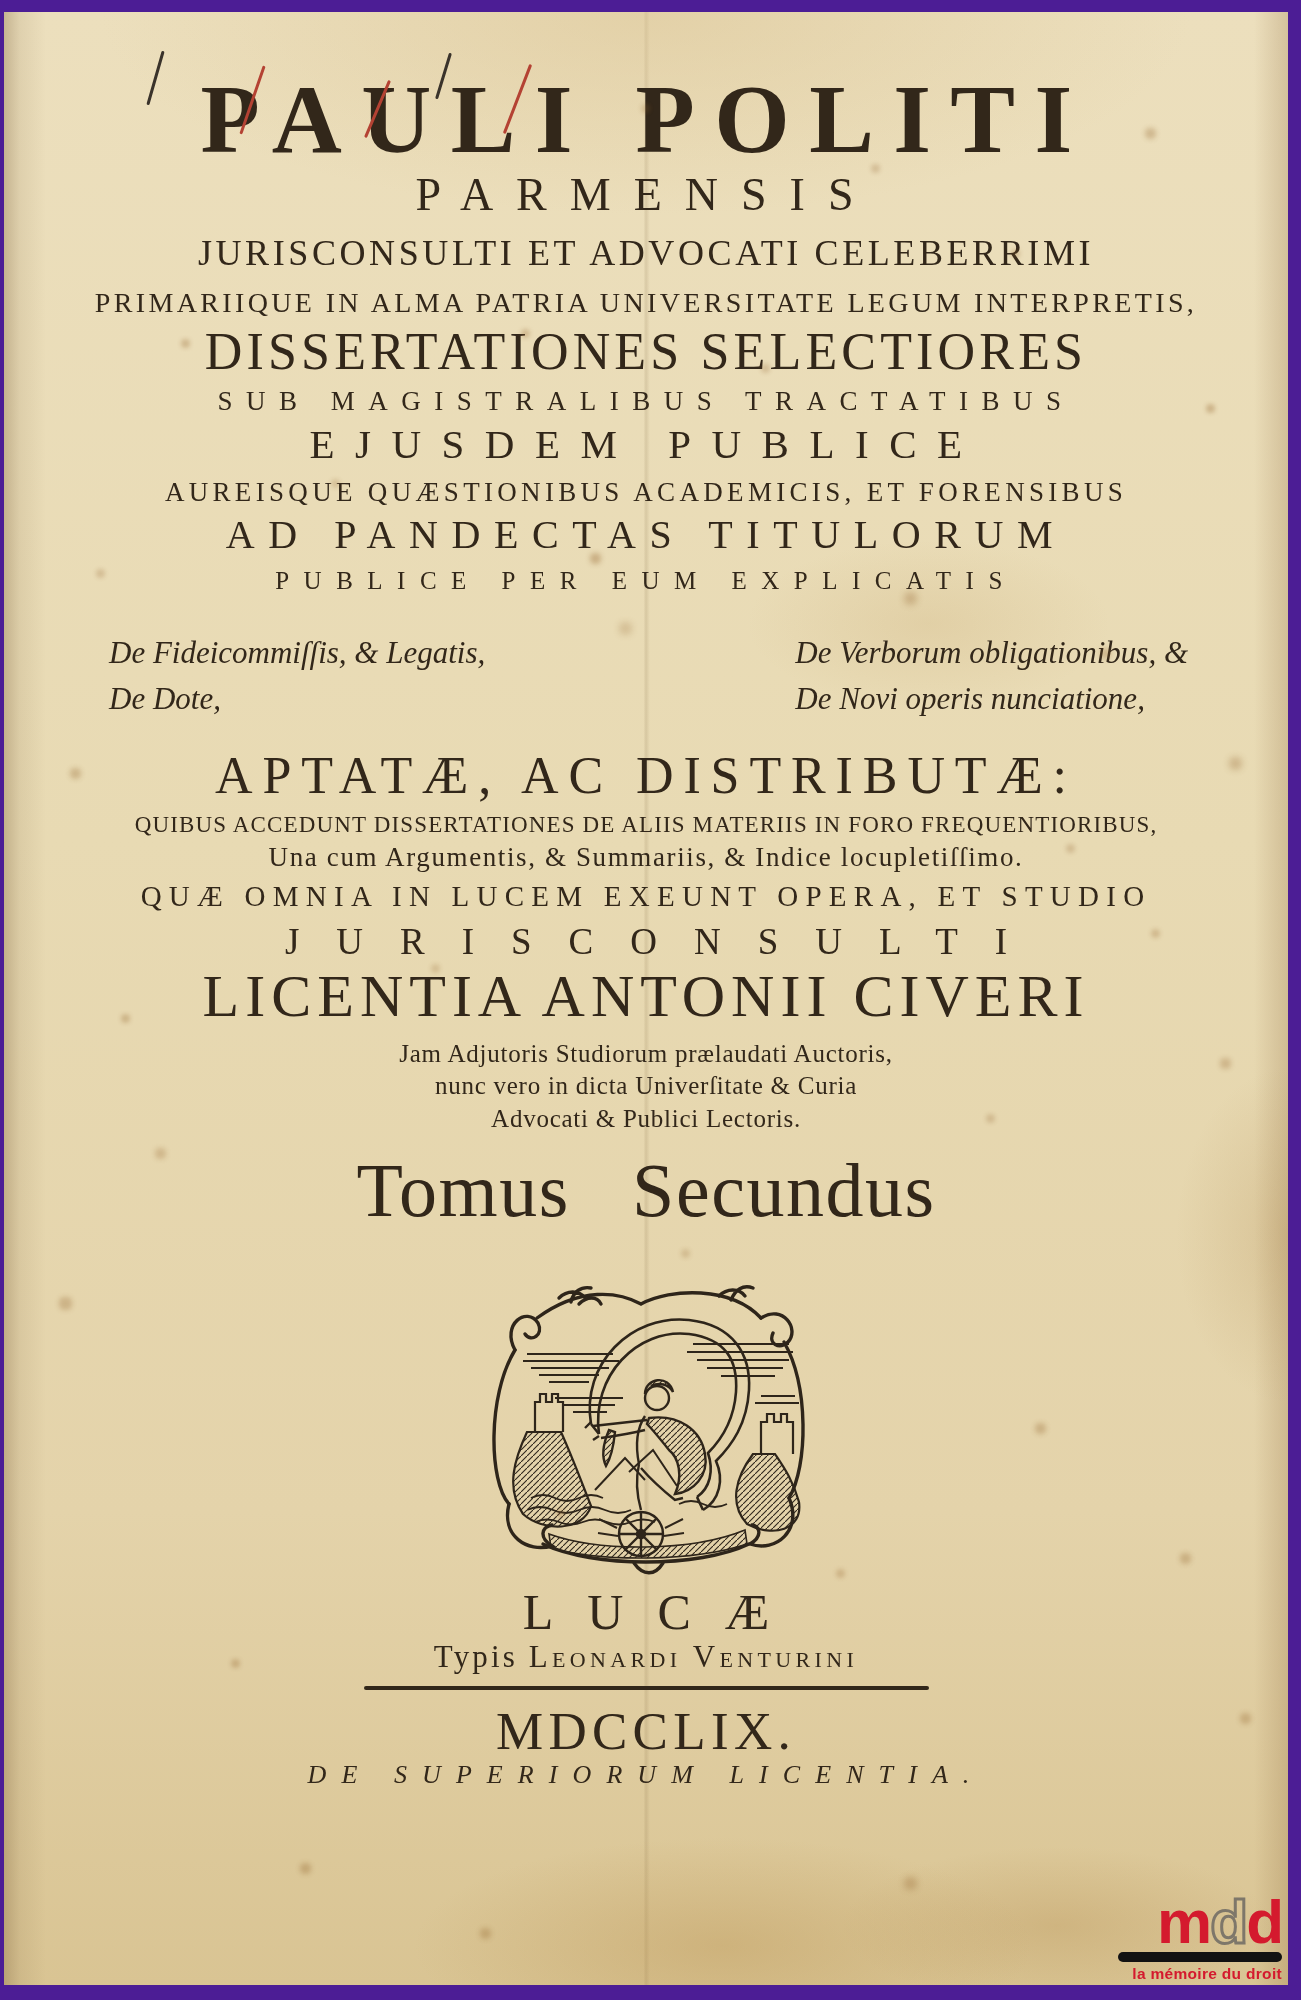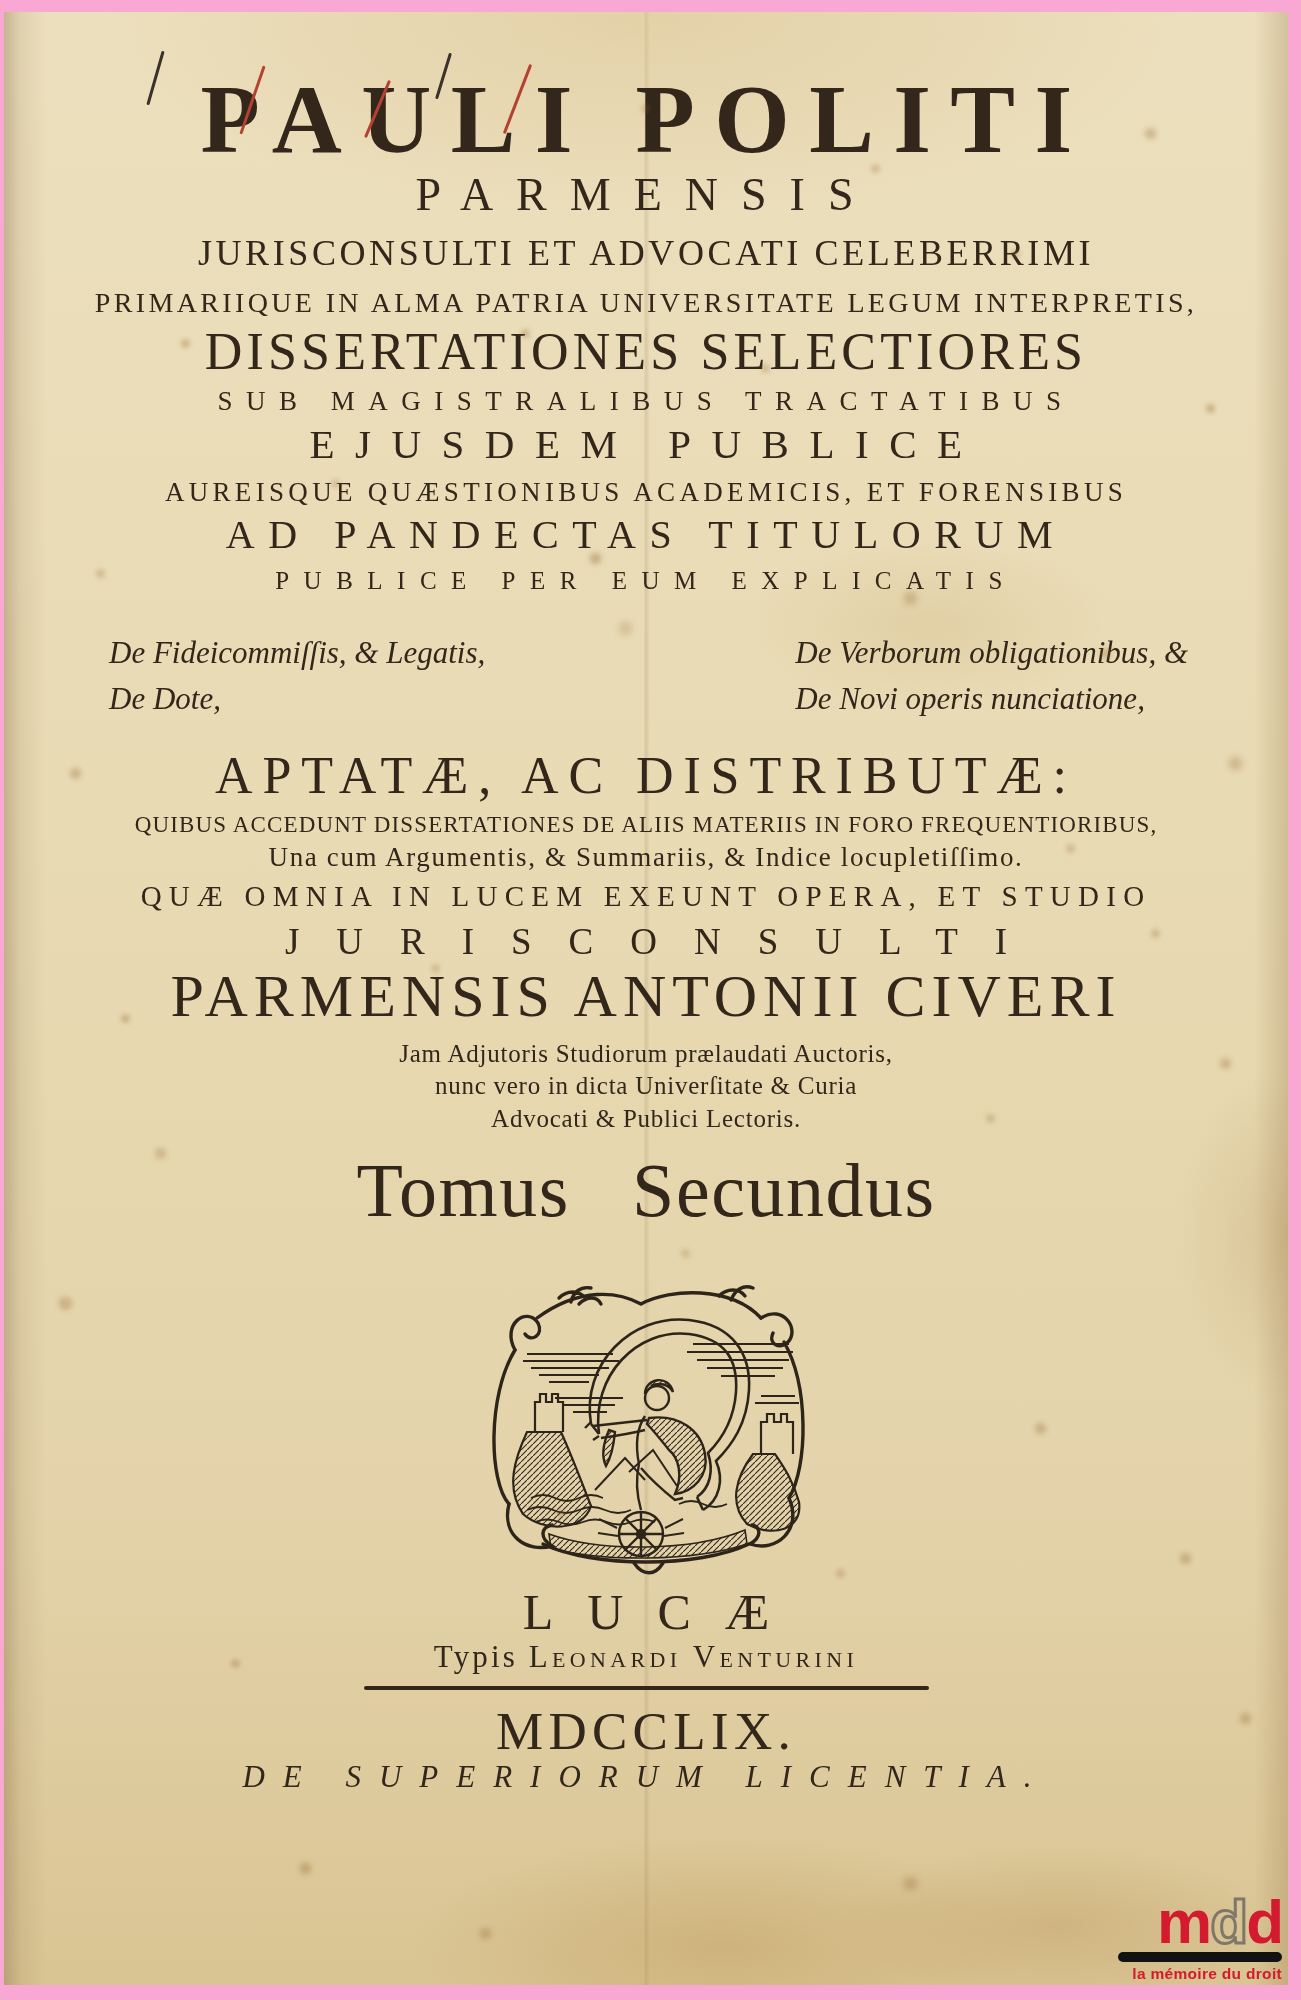--- a/index.html
+++ b/index.html
@@ -1,21 +1,21 @@
 <!DOCTYPE html>
 <html><head>
 <meta charset="utf-8">
 <style>
   html,body{margin:0;padding:0;}
   body{
     width:1301px;height:2000px;overflow:hidden;
     background:#14100b;
     font-family:"Liberation Serif", serif;
   }
-  .scan{position:relative;width:1301px;height:2000px;background:#f9a8d4;}
+  .scan{position:relative;width:1301px;height:2000px;background:#4c1d95;}
   .page{
     position:absolute;left:4px;top:12px;right:13px;bottom:15px;
     background-color:#e9dbb6;
     background-image:
       radial-gradient(ellipse 430px 150px at 56% 98%, rgba(186,148,84,.38), rgba(186,148,84,0) 72%),
       radial-gradient(ellipse 300px 110px at 82% 97%, rgba(180,140,78,.30), transparent 72%),
       radial-gradient(ellipse 160px 240px at 100% 62%, rgba(168,128,68,.22), transparent 70%),
       radial-gradient(ellipse 260px 120px at 72% 31%, rgba(190,155,95,.18), transparent 70%),
       radial-gradient(ellipse 700px 260px at 50% 0%, rgba(216,192,142,.45), transparent 78%),
       linear-gradient(90deg, rgba(110,82,45,.30) 0px, rgba(110,82,45,.10) 16px, rgba(110,82,45,0) 42px),
@@ -49,21 +49,21 @@
   .t-jctitle  {margin-top:12px;font-size:37px;letter-spacing:1.0em;text-indent:1.0em;}
   .t-editor   {margin-top:4px;font-size:60px;letter-spacing:.10em;}
   .t-note     {margin-top:10px;font-size:25px;line-height:1.3;letter-spacing:.03em;}
   .t-volume   {margin-top:16px;font-size:76px;word-spacing:.55em;letter-spacing:.02em;}
   .vignette-wrap{margin-top:16px;}
   .t-place    {margin-top:4px;font-size:50px;letter-spacing:.68em;text-indent:.68em;}
   .t-printer  {margin-top:3px;font-size:31px;letter-spacing:.10em;}
   .t-printer .sc{font-variant:small-caps;letter-spacing:.14em;}
   .rule{margin:12px auto 0 auto;width:565px;height:4px;background:#32271a;border-radius:2px;}
   .t-year     {margin-top:14px;font-size:53px;letter-spacing:.10em;}
-  .t-license  {margin-top:2px;font-size:31px;font-style:italic;letter-spacing:.58em;}
+  .t-license  {margin-top:2px;font-size:26px;font-style:italic;letter-spacing:.58em;}
   
   .mark{position:absolute;border-radius:2px;}
   .mk1{left:150px;top:38px;width:3px;height:56px;background:#3a332b;transform:rotate(16deg);}
   .mk2{left:247px;top:52px;width:3px;height:72px;background:#b44233;transform:rotate(19deg);}
   .mk3{left:372px;top:66px;width:3px;height:62px;background:#b44233;transform:rotate(23deg);}
   .mk4{left:438px;top:40px;width:3px;height:48px;background:#3a332b;transform:rotate(17deg);}
   .mk5{left:512px;top:50px;width:3px;height:74px;background:#b44233;transform:rotate(21deg);}
   
   .specks{position:absolute;top:0;left:0;width:3px;height:3px;border-radius:50%;background:transparent;
     box-shadow:
@@ -131,21 +131,21 @@
         <div>De Verborum obligationibus, &amp;</div>
         <div>De Novi operis nunciatione,</div>
       </div>
     </div>
 
     <div class="tl t-aptatae">APTATÆ, AC DISTRIBUTÆ:</div>
     <div class="tl t-quibus">QUIBUS ACCEDUNT DISSERTATIONES DE ALIIS MATERIIS IN FORO FREQUENTIORIBUS,</div>
     <div class="tl t-una">Una cum Argumentis, &amp; Summariis, &amp; Indice locupletiſſimo.</div>
     <div class="tl t-quae">QUÆ OMNIA IN LUCEM EXEUNT OPERA, ET STUDIO</div>
     <div class="tl t-jctitle">JURISCONSULTI</div>
-    <div class="tl t-editor">PARMENSIS ANTONII CIVERI</div>
+    <div class="tl t-editor">LICENTIA ANTONII CIVERI</div>
     <div class="t-note">
       <div>Jam Adjutoris Studiorum prælaudati Auctoris,</div>
       <div>nunc vero in dicta Univerſitate &amp; Curia</div>
       <div>Advocati &amp; Publici Lectoris.</div>
     </div>
 
     <div class="tl t-volume">Tomus Secundus</div>
 
     <div class="vignette-wrap">
       <svg width="430" height="332" viewBox="0 0 430 332" xmlns="http://www.w3.org/2000/svg">

